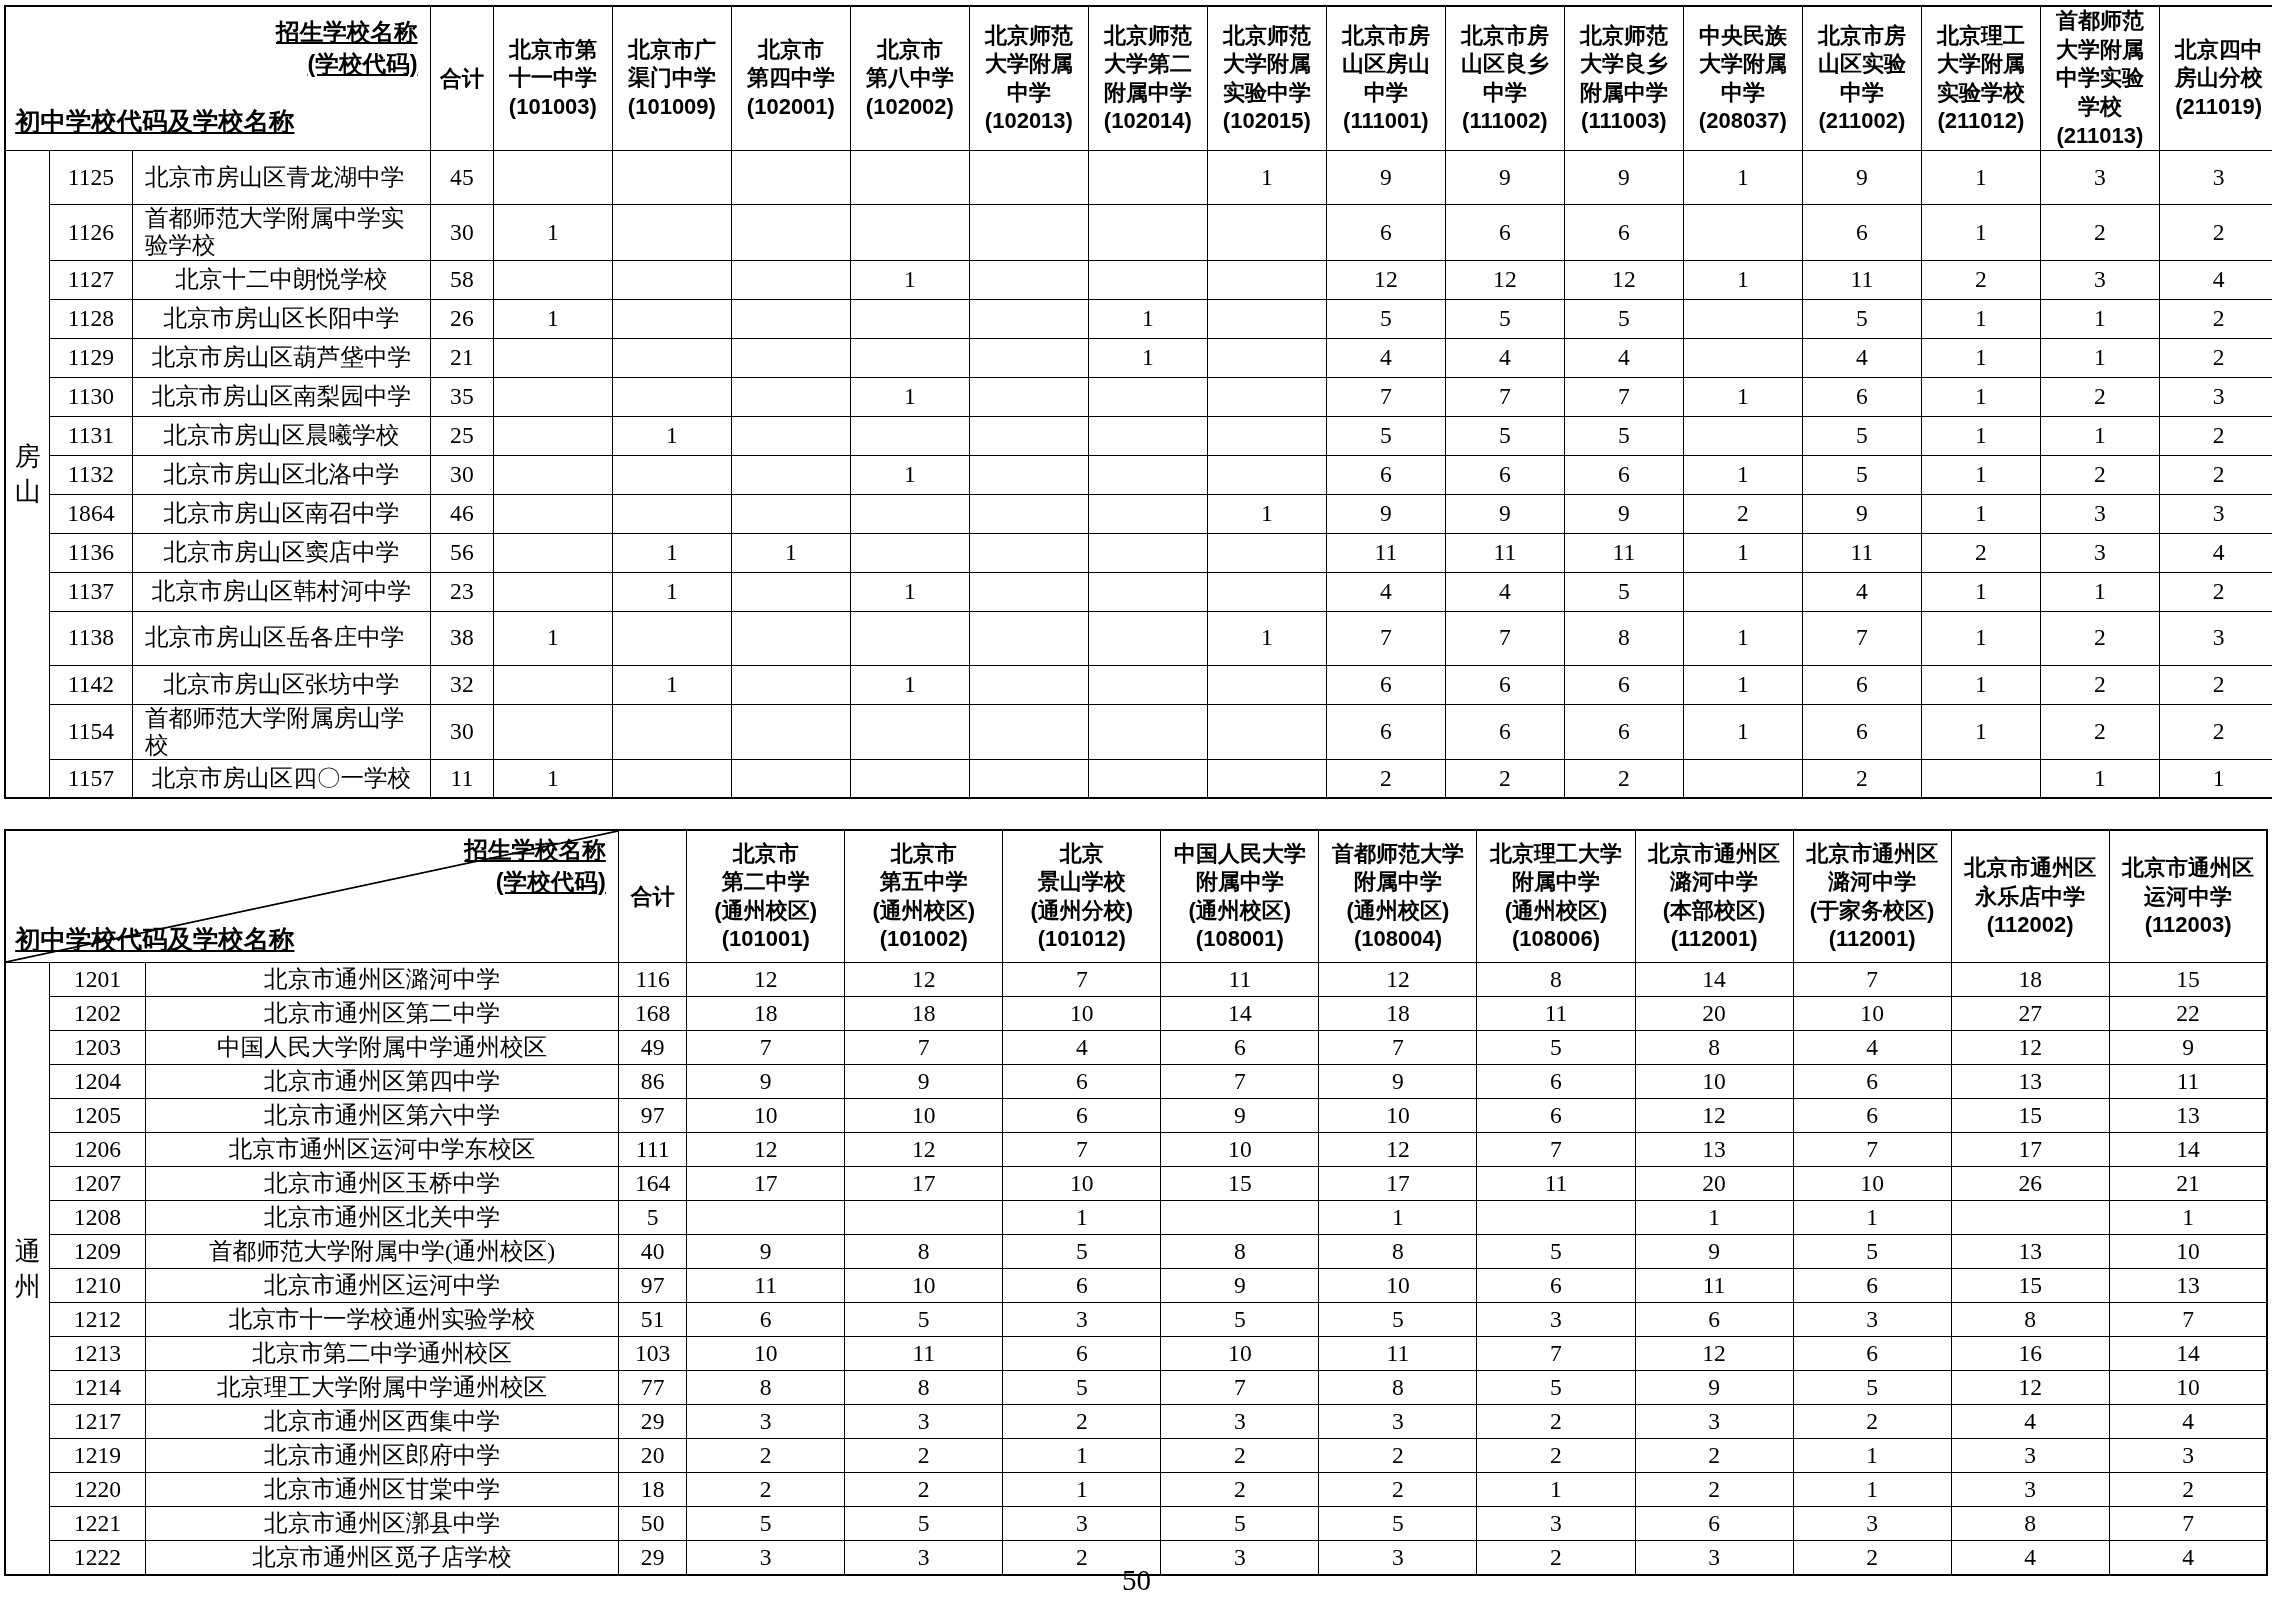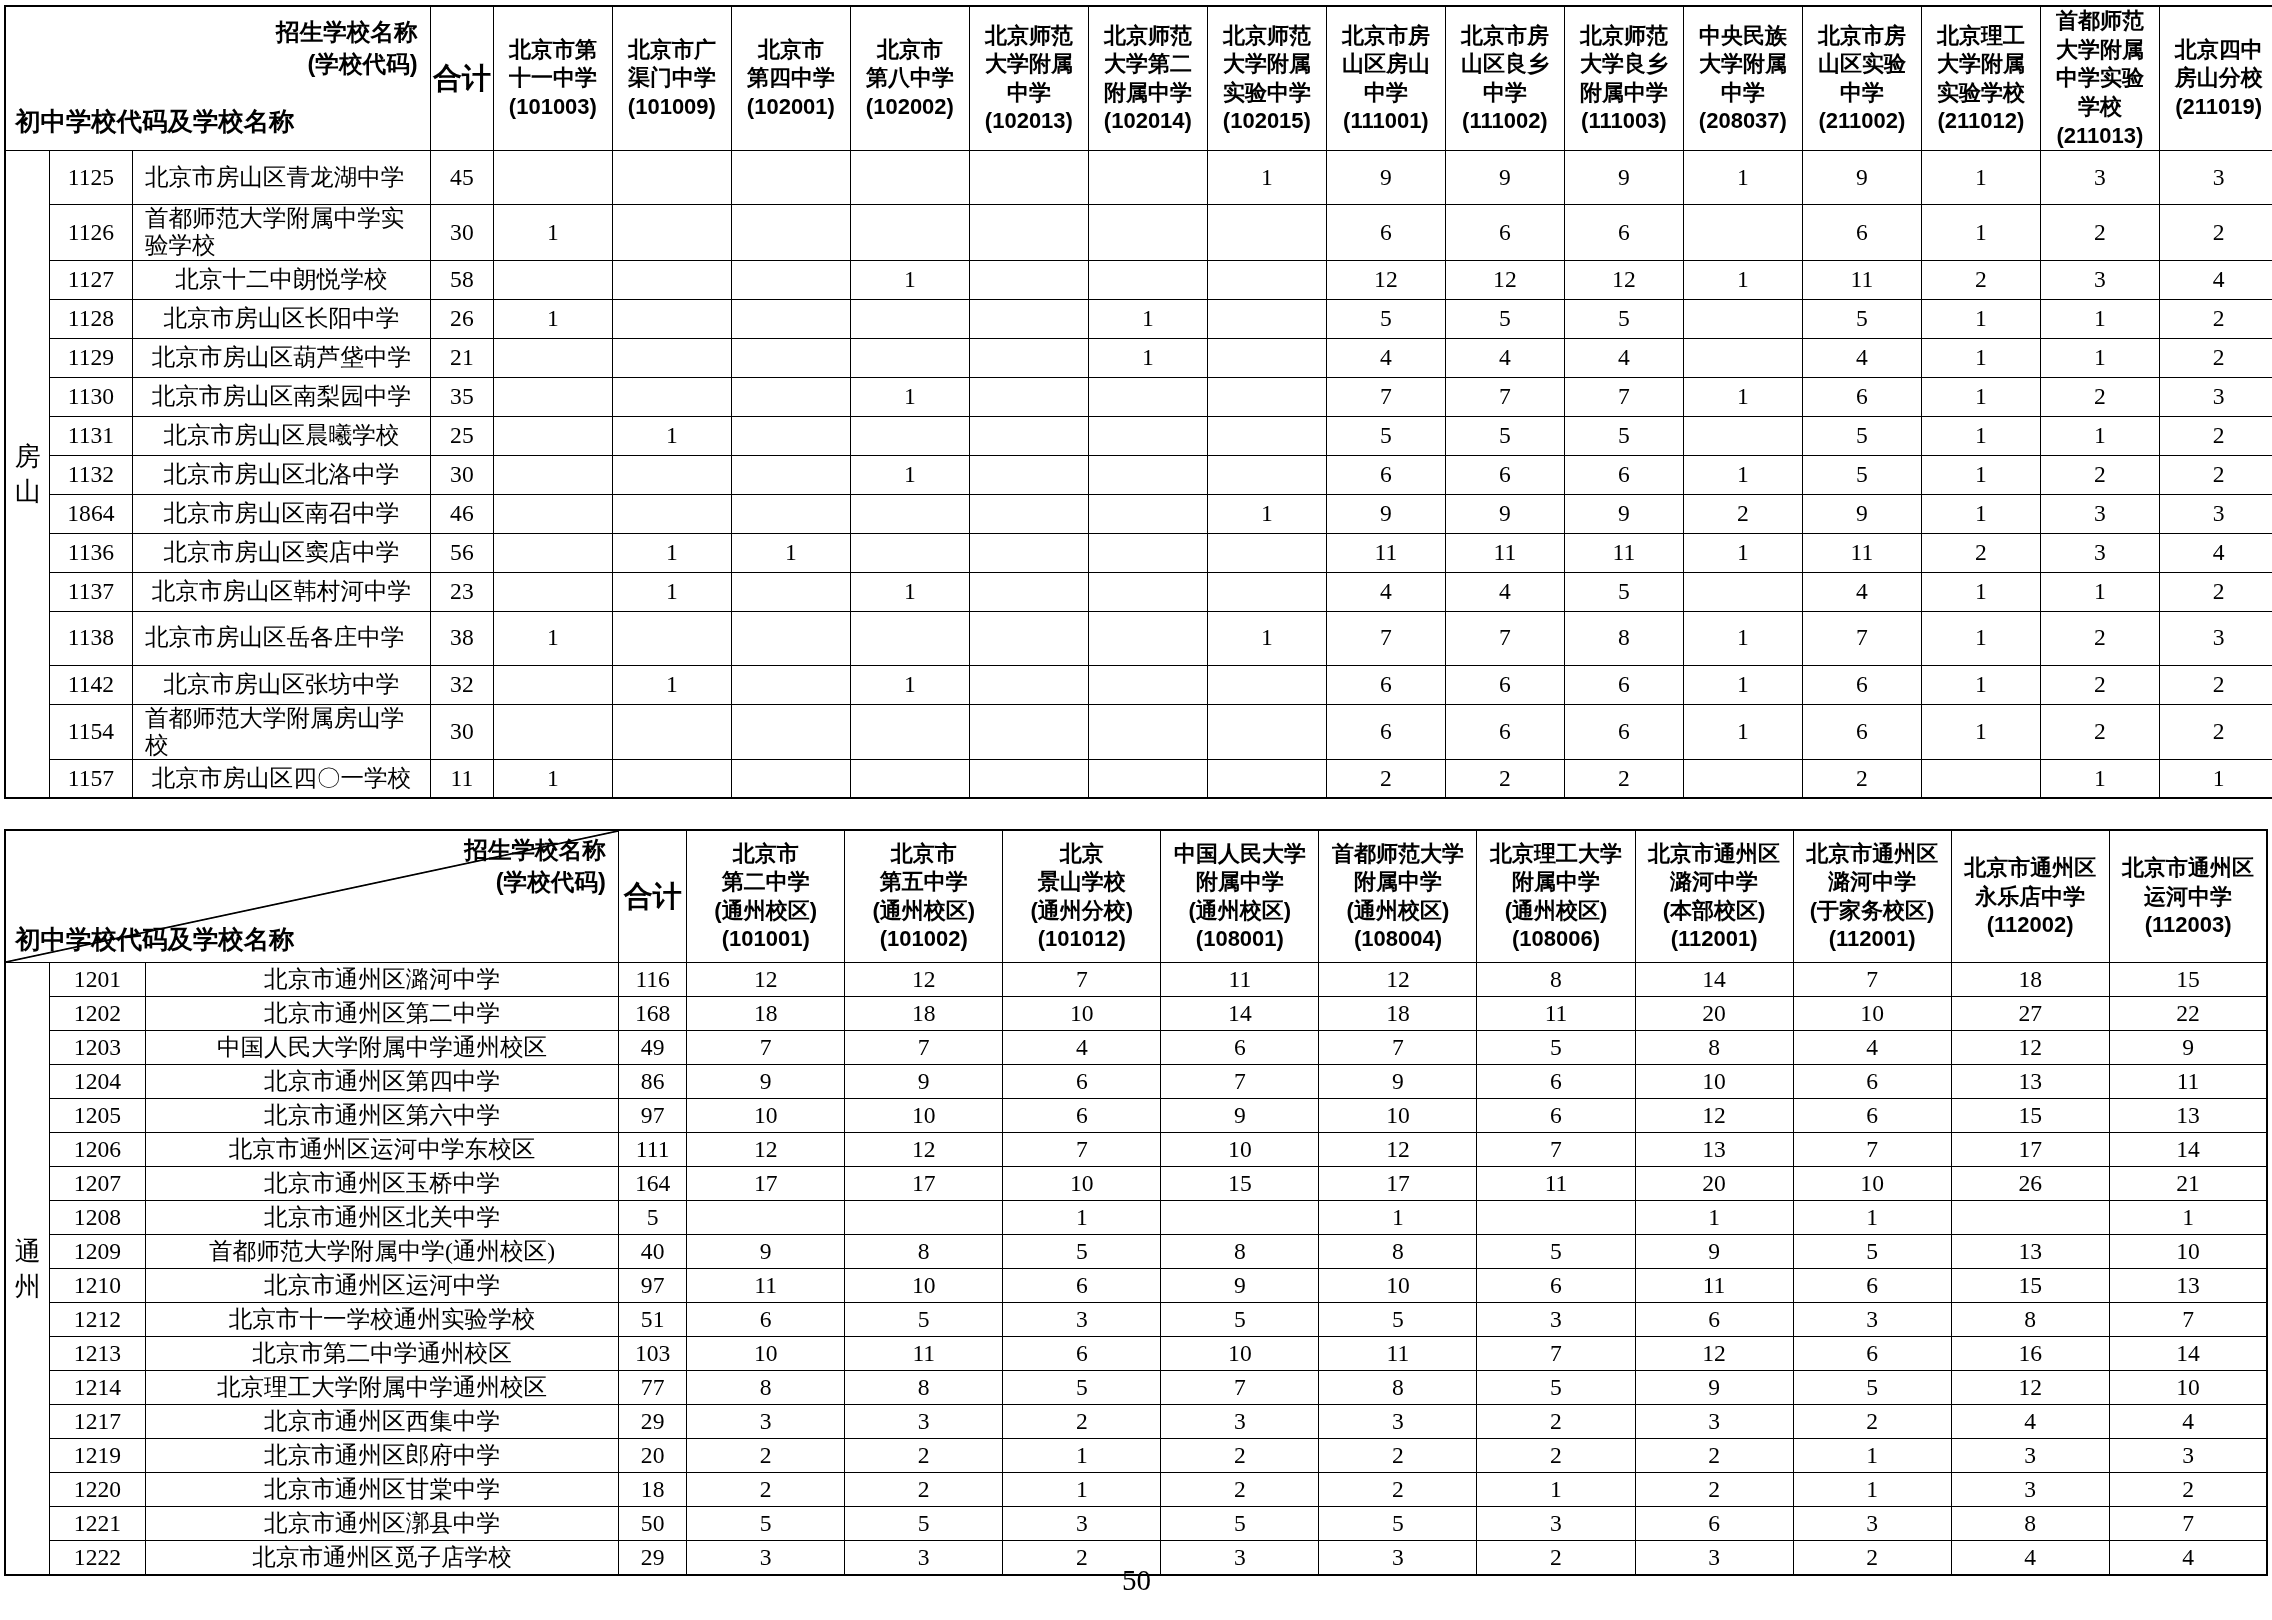--- a/index.html
+++ b/index.html
@@ -12,24 +12,24 @@
   th,td{border:1.8px solid #000;padding:0;overflow:hidden;}
   table{border:2.6px solid #000;}
   
   th.school-head{
     font-family:"Liberation Sans","DejaVu Sans",sans-serif;
     font-weight:bold;font-size:22px;line-height:1.3;text-align:center;
     vertical-align:middle;white-space:pre-line;
   }
   th.total-head{
     font-family:"Liberation Sans","DejaVu Sans",sans-serif;
-    font-weight:bold;font-size:29px;text-align:center;vertical-align:middle;
+    font-weight:bold;font-size:22px;text-align:center;vertical-align:middle;
   }
   th.corner{vertical-align:middle;position:relative;font-weight:bold;
-    font-family:"Liberation Sans","DejaVu Sans",sans-serif;}
+    font-family:"Liberation Sans","DejaVu Sans",sans-serif;text-decoration:underline;}
   th.corner .corner-top{
     text-align:right;font-size:23.6px;line-height:1.35;white-space:pre-line;
     padding:3.5px 12.3px 15.8px 0;font-weight:bold;
   }
   th.corner .corner-bottom{
     text-align:left;font-size:25.4px;padding:8.8px 0 5.3px 8.8px;font-weight:bold;
   }
   th.corner.diag{
     background:linear-gradient(to bottom right,
       transparent calc(50% - 1.3px), #000 calc(50% - 0.4px),

